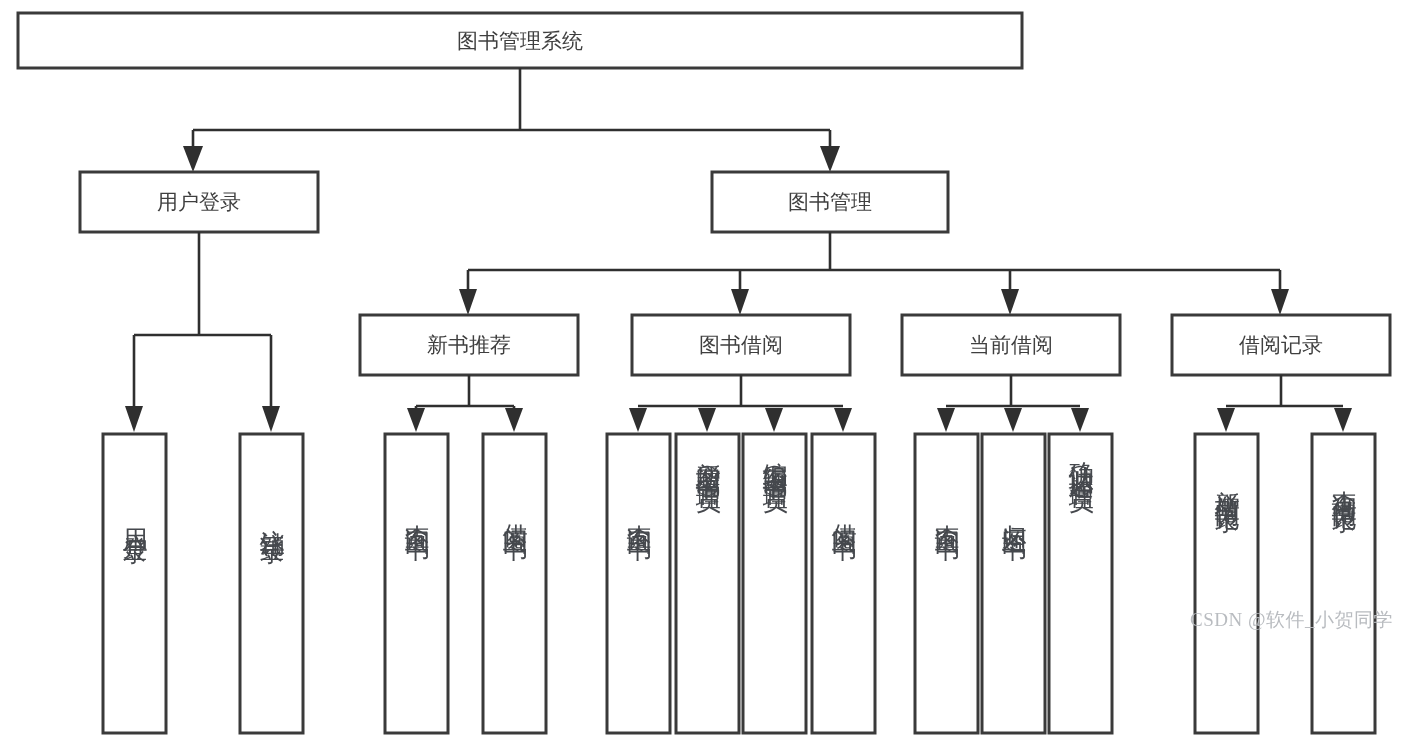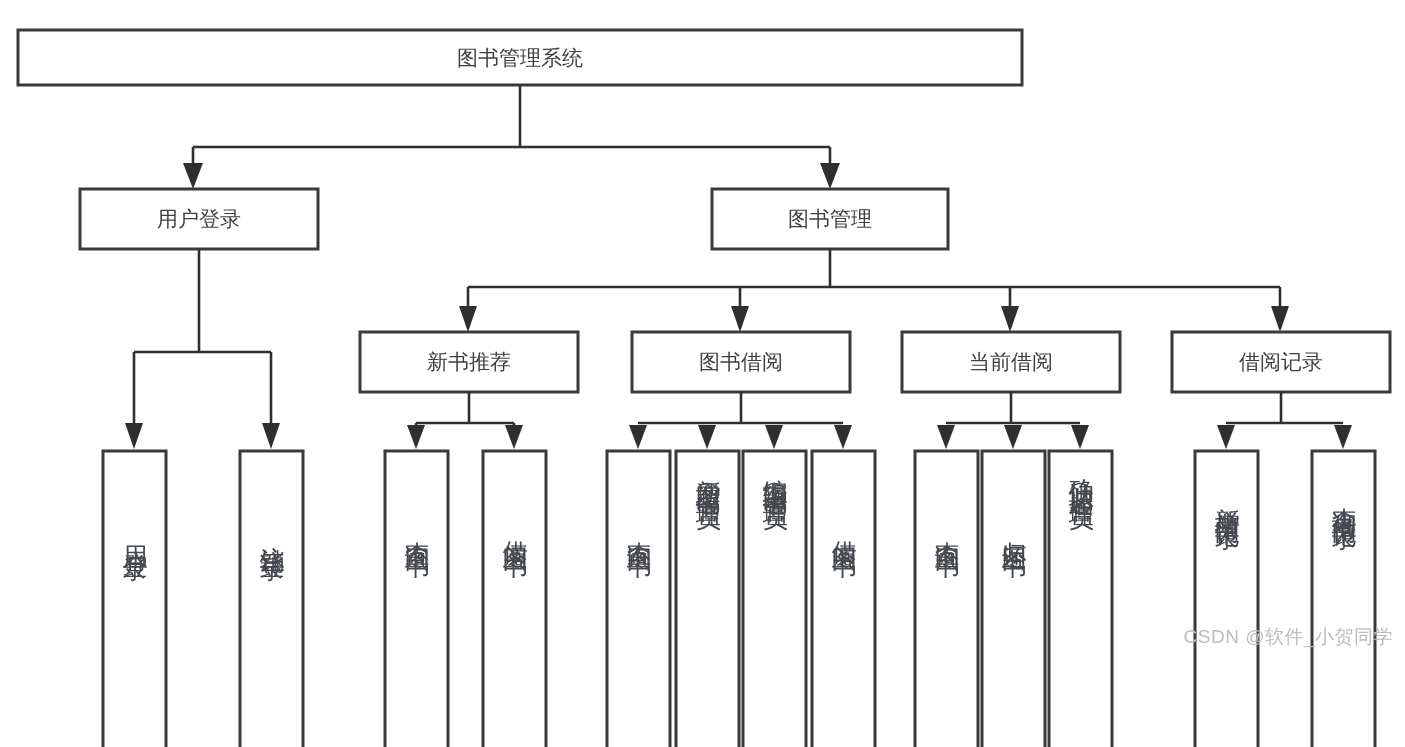--- a/index.html
+++ b/index.html
@@ -12,21 +12,20 @@
     width: 1405px;
     height: 747px;
     font-family: "DejaVu Sans", "Liberation Sans", sans-serif;
     overflow: hidden;
     position: relative;
   }
   #diagram-root {
     position: relative;
     width: 1405px;
     height: 639px;
-    margin-top: 17px;
   }
   svg.diagram-canvas {
     display: block;
     width: 1405px;
     height: 747px;
   }
   .node-box {
     fill: #ffffff;
     stroke: #3a3a3a;
     stroke-width: 3;
@@ -72,21 +71,21 @@
     font-size: 25px;
     line-height: 1.05;
     letter-spacing: 4px;
     color: #45484d;
     white-space: nowrap;
   }
   .watermark {
     position: absolute;
     right: 12px;
     bottom: 6px;
-    font-family: Liberation Sans, sans-serif;
+    font-family: Liberation Serif, serif;
     font-size: 19px;
     color: #b9bcc0;
     letter-spacing: 0.5px;
     white-space: nowrap;
   }
 </style>
 </head>
 <body>
 
 <div id="diagram-root">

